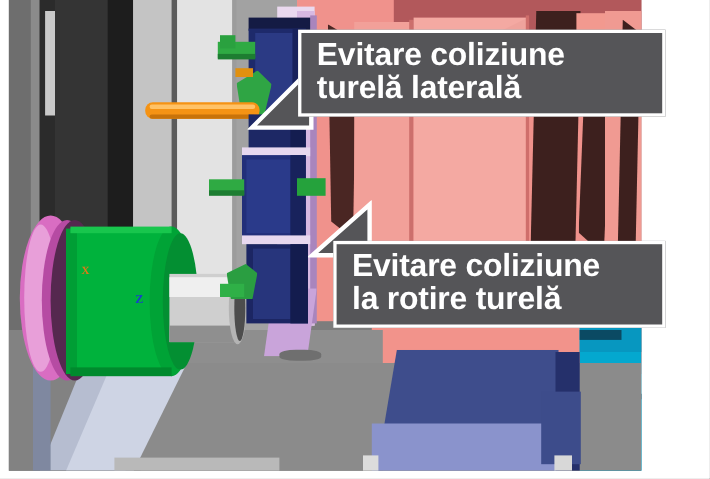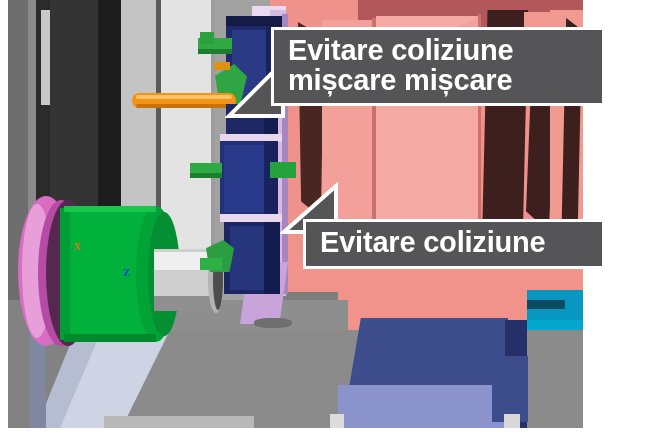--- a/index.html
+++ b/index.html
@@ -216,24 +216,25 @@
     <div class="shape green-tool" style="left:192px;top:32px;width:14px;height:12px;background:#2aa13f;"></div>
 
   </div>
 
   <svg class="tail" style="left:225px;top:60px;width:62px;height:62px;" viewBox="0 0 62 62">
     <polygon points="58,2 58,56 4,56" fill="#555558" stroke="#ffffff" stroke-width="4"></polygon>
   </svg>
 
   <div class="callout" id="callout-1">
     <span class="l">Evitare coliziune</span>
-    <span class="l">mișcare mișcare</span>
+    <span class="l">turelă laterală</span>
   </div>
 
   <svg class="tail" style="left:280px;top:182px;width:60px;height:56px;" viewBox="0 0 60 56">
     <polygon points="56,50 56,4 4,50" fill="#555558" stroke="#ffffff" stroke-width="4"></polygon>
   </svg>
 
   <div class="callout" id="callout-2">
     <span class="l">Evitare coliziune</span>
+    <span class="l">la rotire turelă</span>
   </div>
 
 </div>
 
 </body></html>

